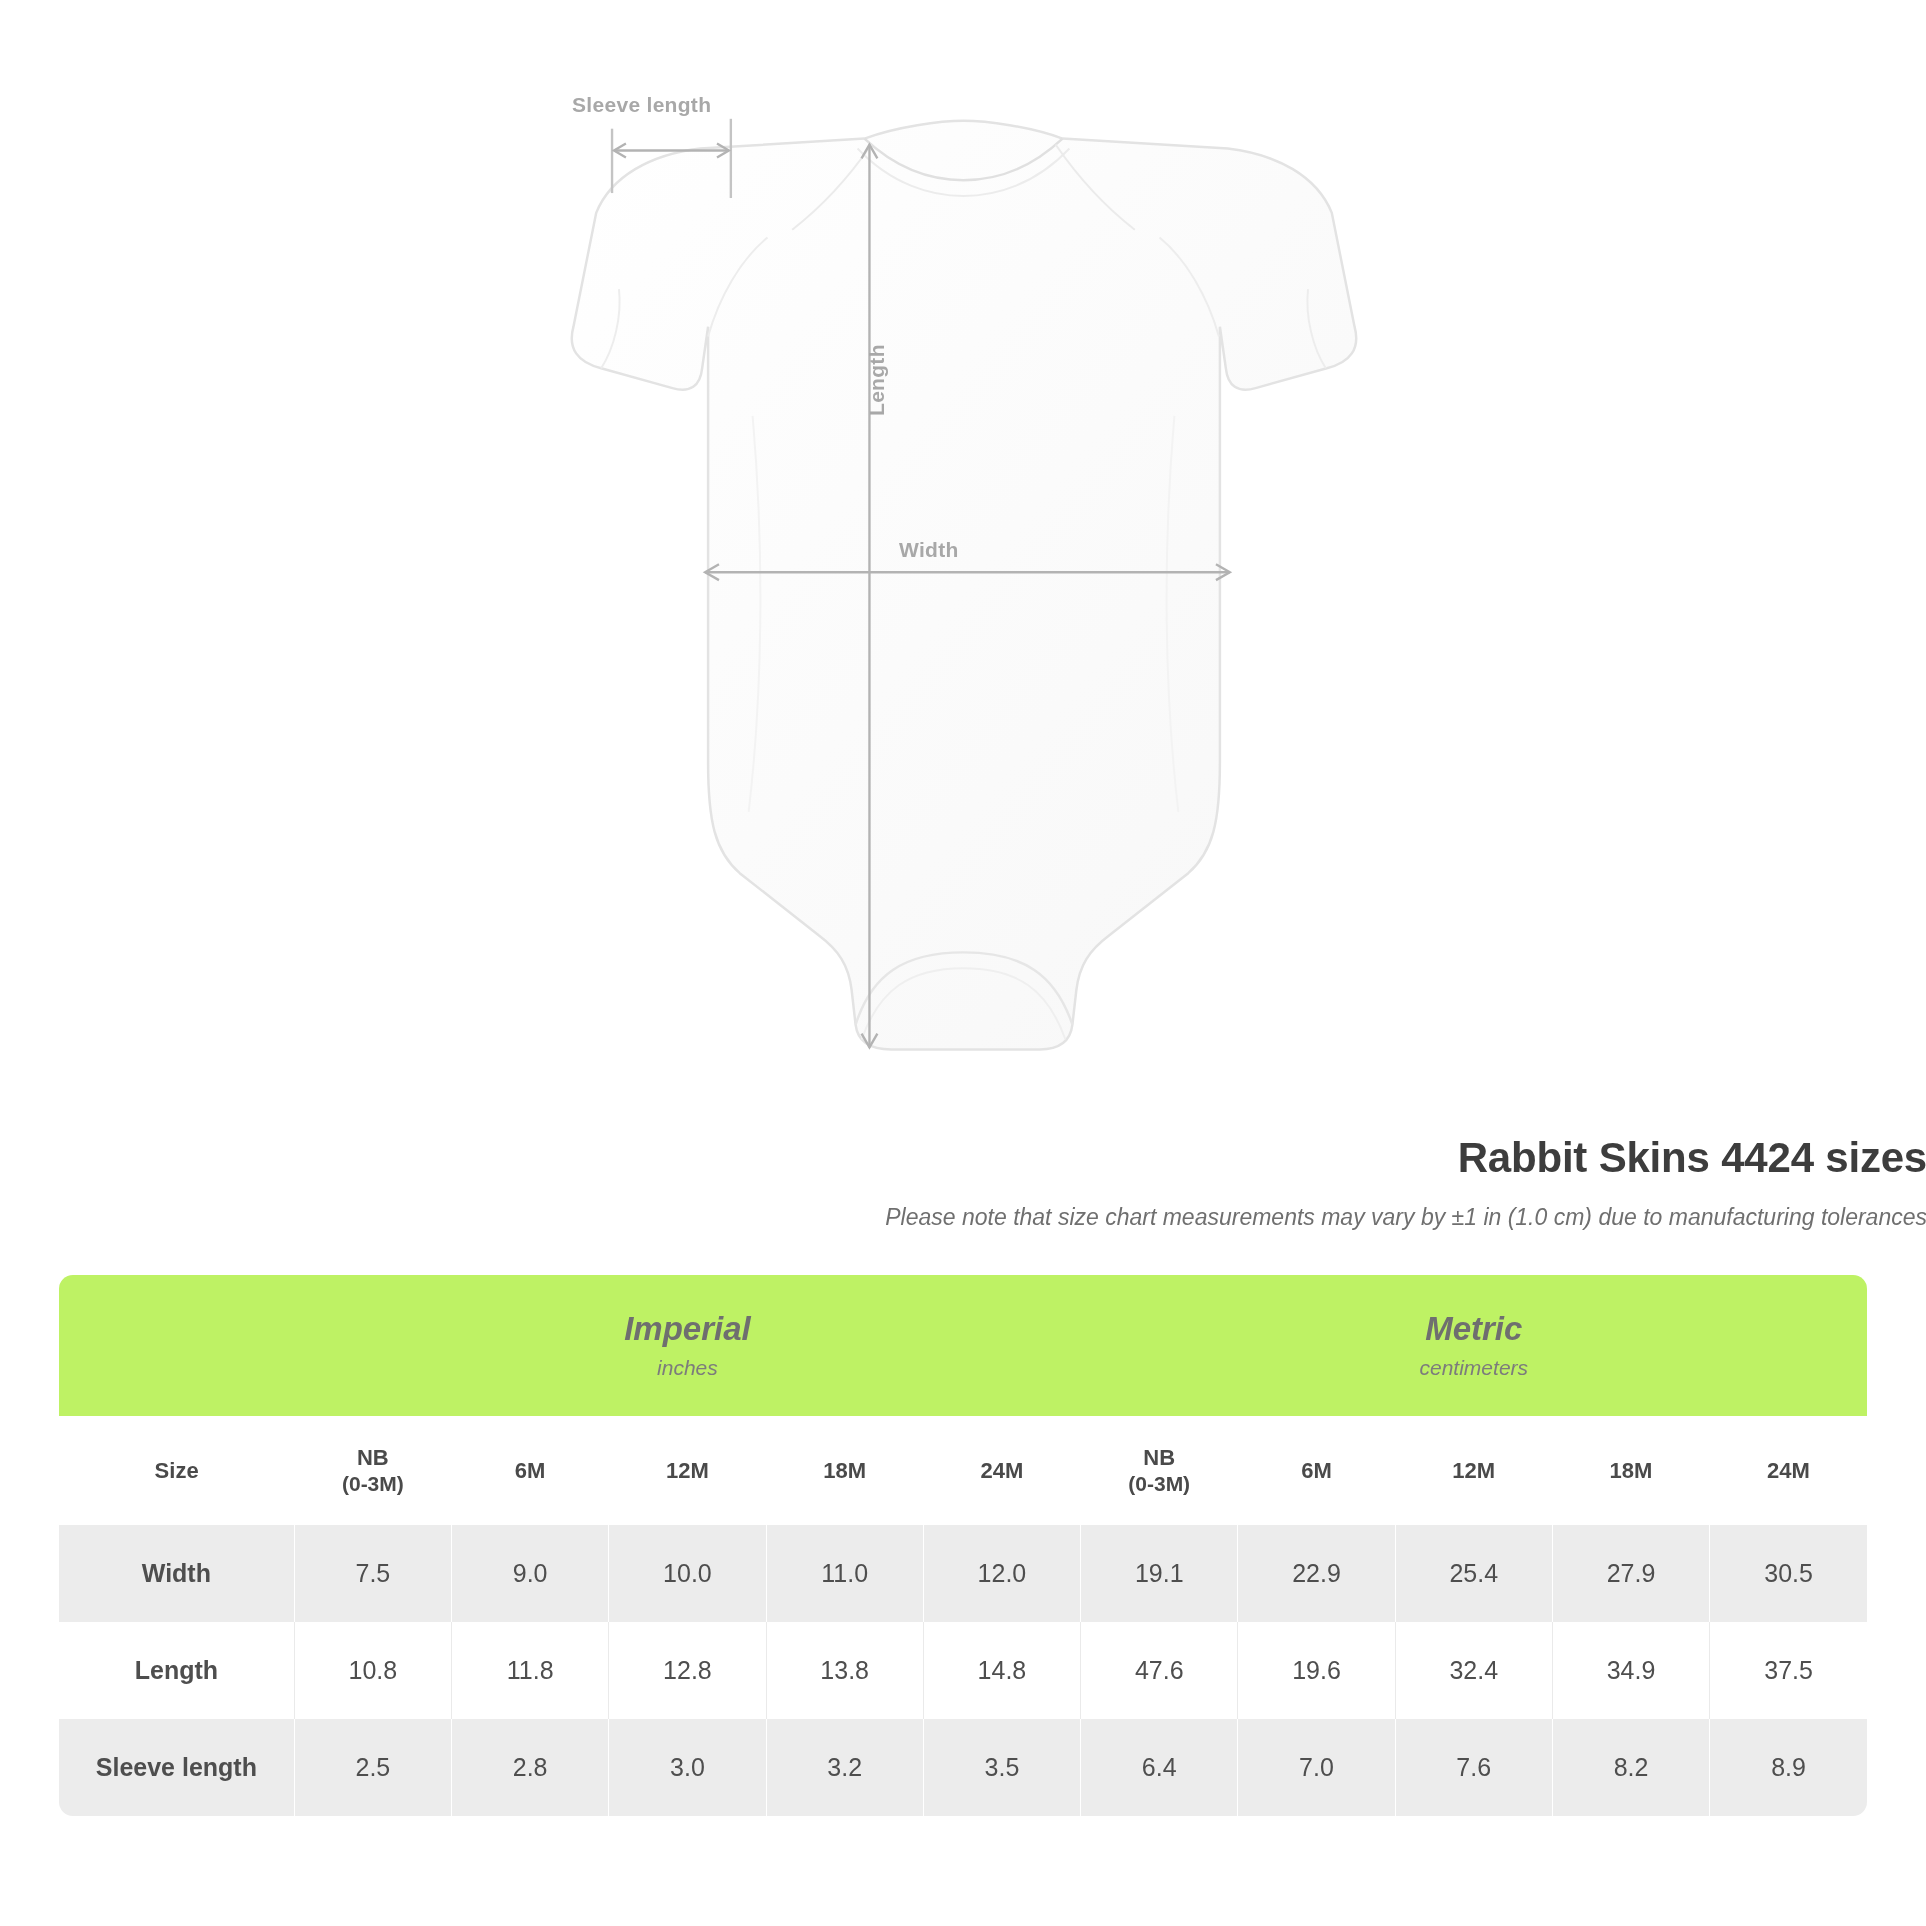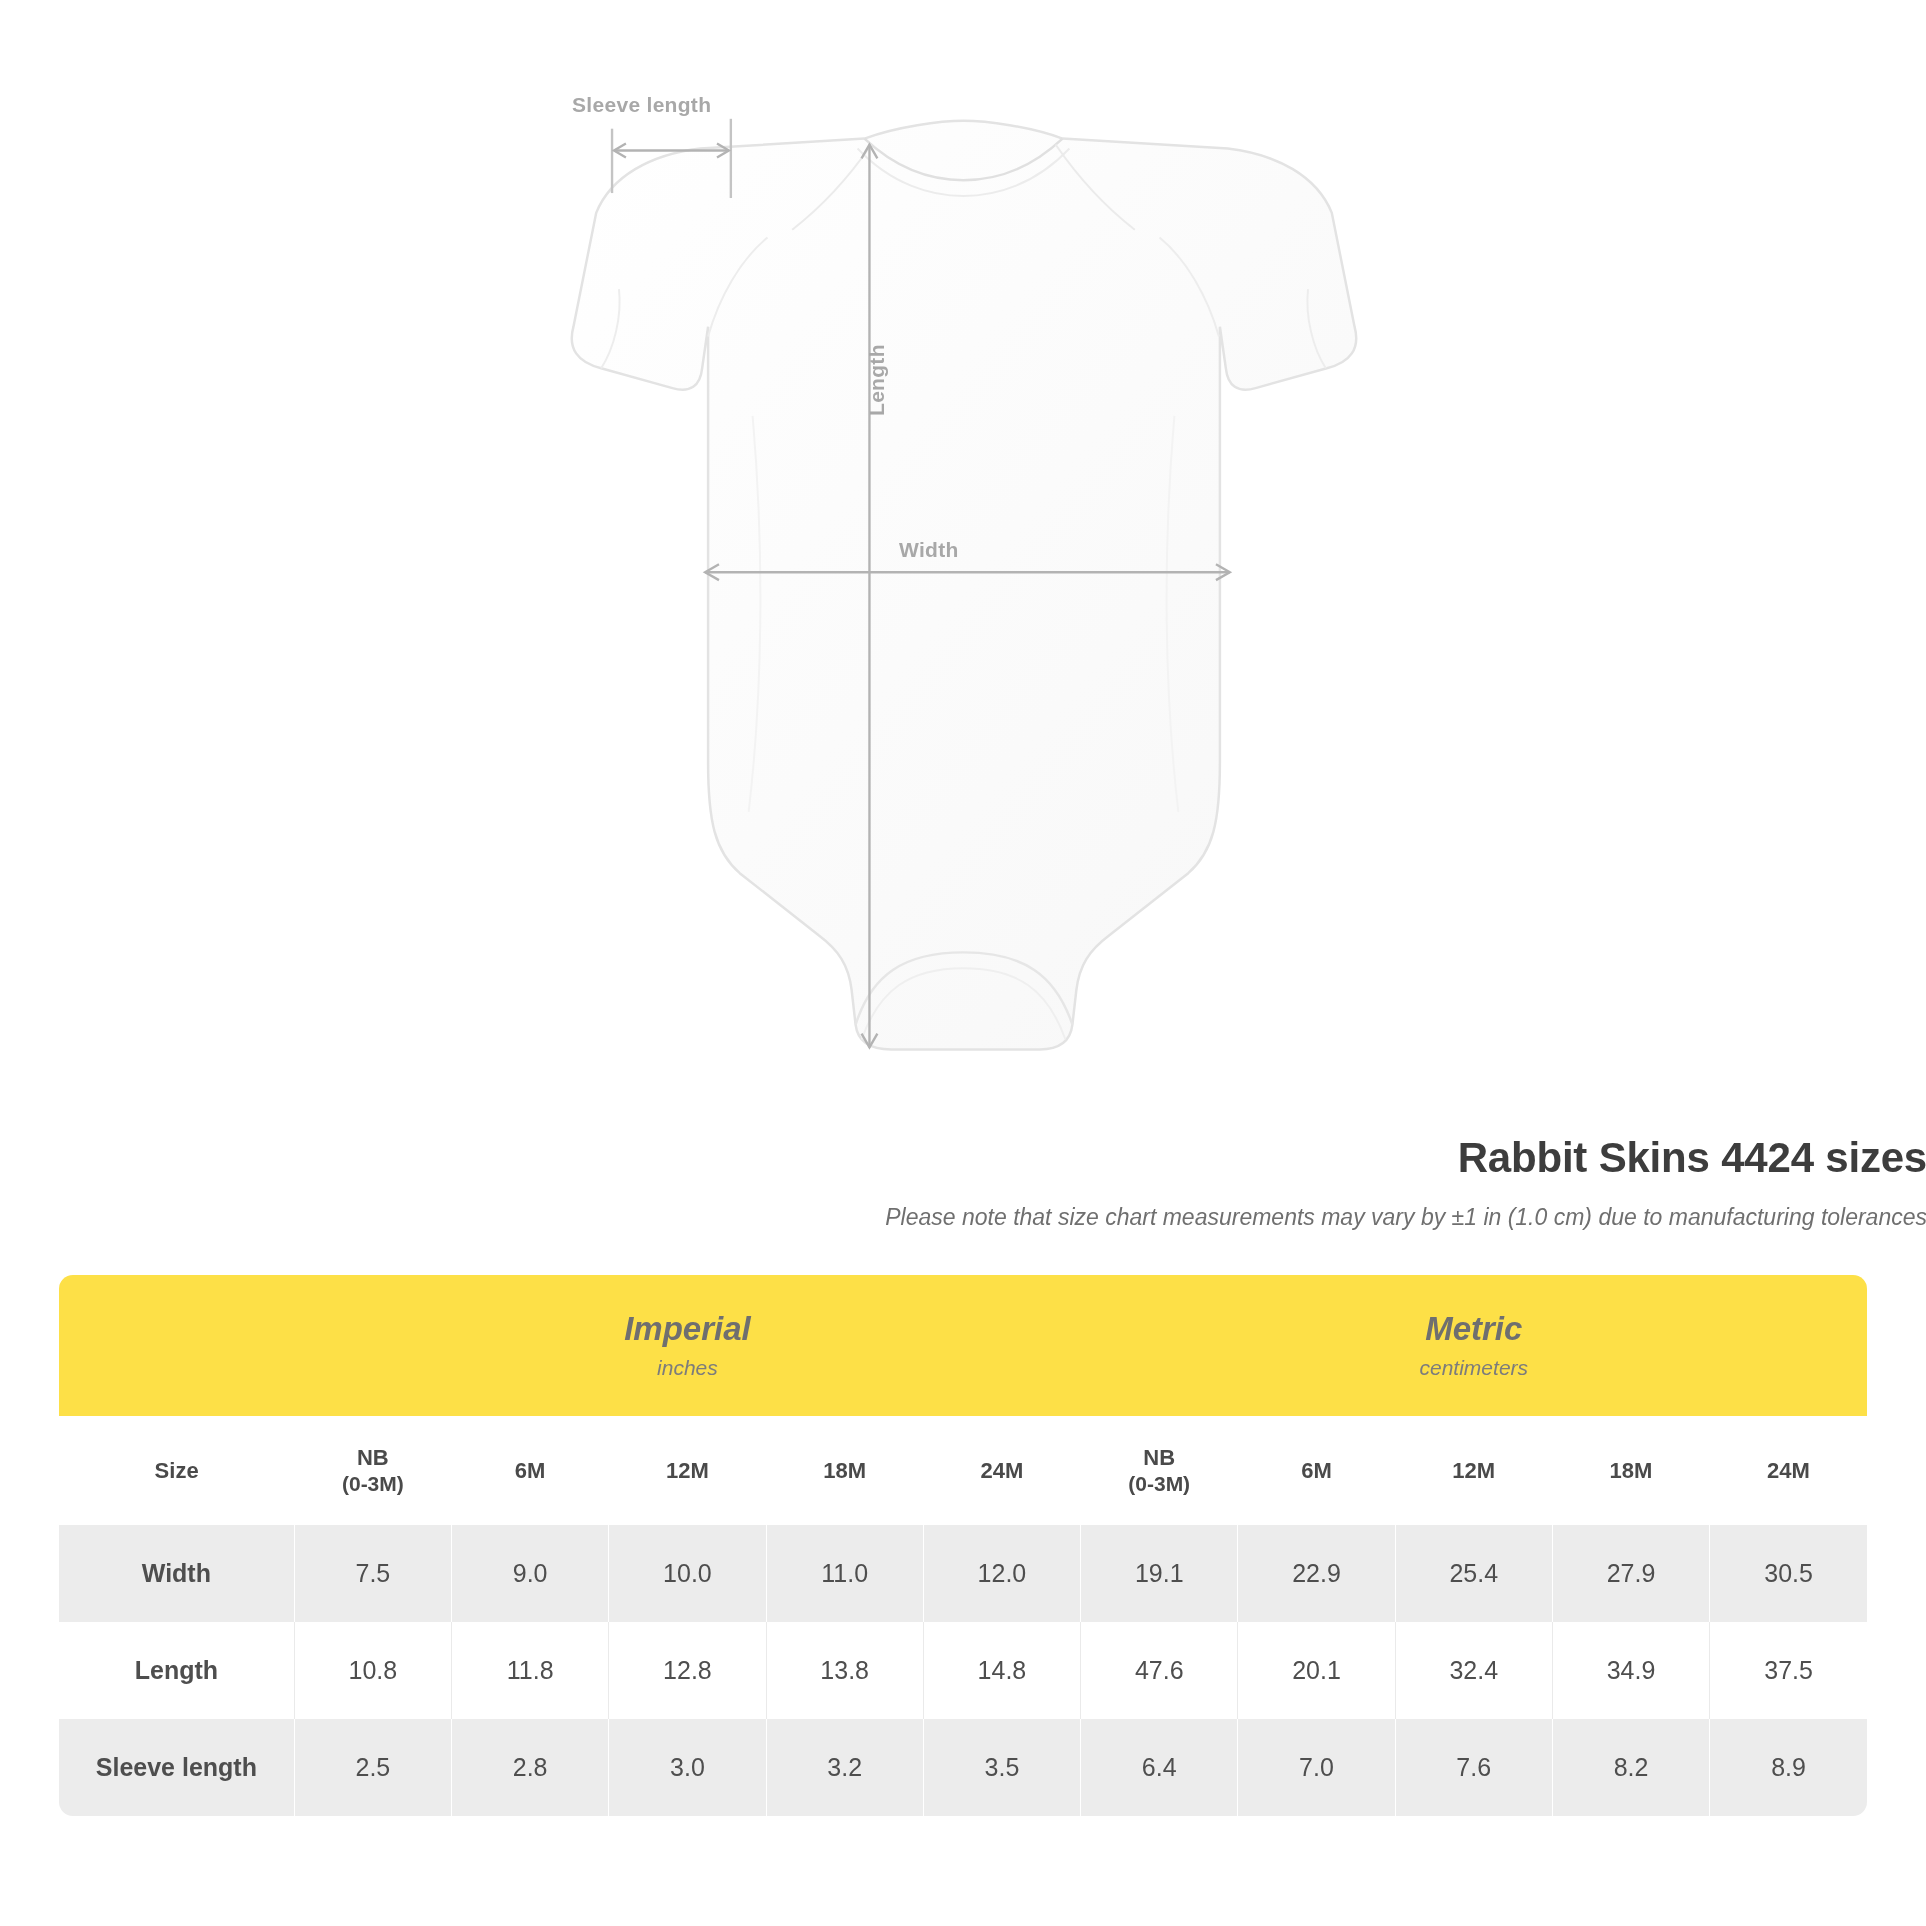--- a/index.html
+++ b/index.html
@@ -91,21 +91,21 @@
     table-layout: fixed;
     border-radius: 14px;
     overflow: hidden;
   }
   table.size-table td, table.size-table th {
     text-align: center;
     vertical-align: middle;
     border: none;
   }
   .unit-row td {
-    background: #fde047;
+    background: #bef264;
     height: 141px;
     padding: 0;
   }
   .unit-name {
     font-size: 33px;
     font-style: italic;
     font-weight: bold;
     color: #6f6f6f;
     line-height: 1.1;
   }
@@ -327,21 +327,21 @@
         </tr>
 
         <tr class="data-row plain">
           <td class="first-col row-label">Length</td>
           <td>10.8</td>
           <td>11.8</td>
           <td>12.8</td>
           <td>13.8</td>
           <td>14.8</td>
           <td>47.6</td>
-          <td>20.1</td>
+          <td>19.6</td>
           <td>32.4</td>
           <td>34.9</td>
           <td>37.5</td>
         </tr>
 
         <tr class="data-row shade">
           <td class="first-col row-label">Sleeve length</td>
           <td>2.5</td>
           <td>2.8</td>
           <td>3.0</td>

